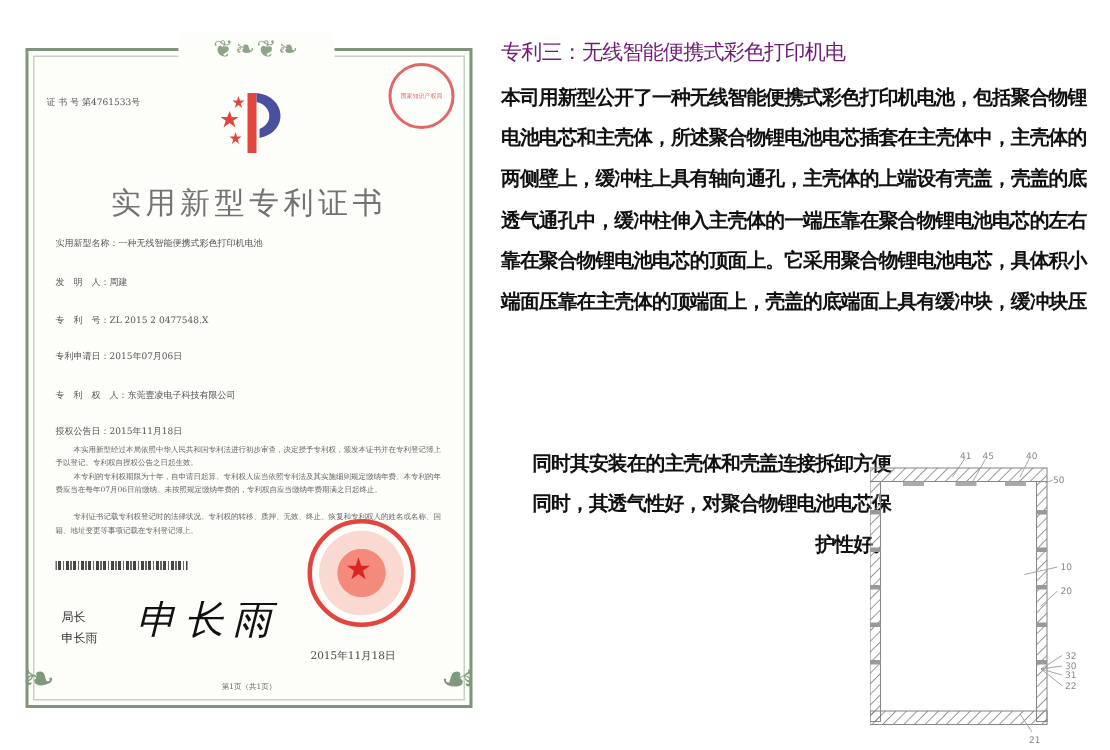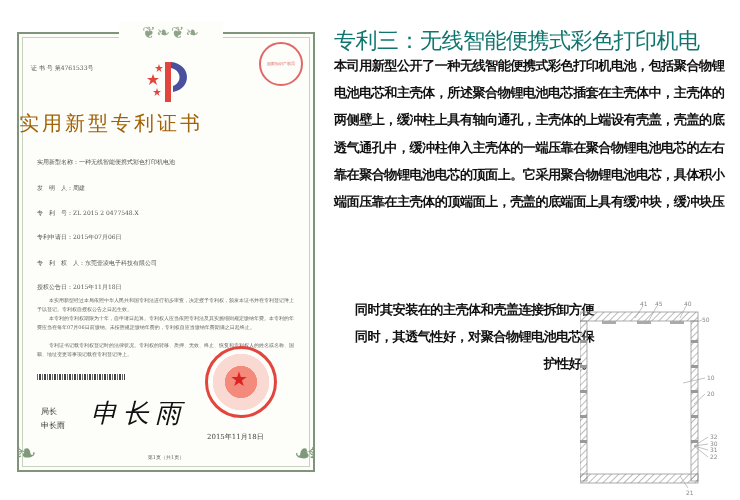--- a/index.html
+++ b/index.html
@@ -21,22 +21,22 @@
   .corner-orn.br { right:-4px; bottom:2px; }
 
   .cert-no { position:absolute; left:12px; top:30px; font-size:6px; color:#555; font-family:"DejaVu Serif", serif; }
   .red-stamp-small {
     position:absolute; right:10px; top:8px; width:40px; height:40px; border:2px solid #e06868;
     border-radius:50%; display:flex; align-items:center; justify-content:center;
     color:#e06868; font-size:4px; text-align:center; line-height:6px;
   }
   .logo { position:absolute; left:128px; top:26px; width:50px; height:46px; }
   .cert-title {
-    position:absolute; left:0; right:0; top:76px; 
-    font-family:"DejaVu Serif", serif; font-size:20px; color:#a16207; letter-spacing:3px;
+    position:absolute; left:0; right:0; top:88px; text-align:center;
+    font-family:"DejaVu Serif", serif; font-size:20px; color:#737373; letter-spacing:3px;
   }
   .field { position:absolute; left:18px; font-size:6px; color:#555; font-family:"DejaVu Serif", serif; white-space:nowrap; }
   .body-para {
     position:absolute; left:18px; right:18px; font-size:5px; line-height:9px; color:#666;
     font-family:"DejaVu Serif", serif; text-indent:12px;
   }
   .barcode {
     position:absolute; left:18px; top:248px; width:88px; height:6px;
     background:repeating-linear-gradient(90deg,#666 0 1px,#fff 1px 2px,#444 2px 4px,#fff 4px 5px);
   }
@@ -49,21 +49,21 @@
     position:absolute; left:186px; top:222px; width:72px; height:72px; border-radius:50%;
     border:3px solid #e2453d; background:radial-gradient(circle,#f38a7c 0 34%,#fbd9d3 35% 60%,#fdfdf9 61%);
     box-sizing:border-box;
   }
   .big-seal .emblem { position:absolute; left:22px; top:18px; color:#d22; font-size:20px; }
   .seal-date { position:absolute; left:188px; top:303px; font-size:7px; color:#444; font-family:"DejaVu Serif", serif; }
   .page-foot { position:absolute; left:0; right:0; top:334px; text-align:center; font-size:5px; color:#666; font-family:"DejaVu Serif", serif; }
 
   
   .heading {
-    position:absolute; left:334px; top:26px; font-size:22px; color:#0f766e;
+    position:absolute; left:334px; top:26px; font-size:14px; color:#701a75;
     font-family:Liberation Sans, sans-serif; white-space:nowrap; letter-spacing:-0.5px;
   }
   .desc {
     position:absolute; left:334px; top:52px; width:396px; font-size:13.2px; line-height:27.2px;
     color:#111; font-weight:bold; font-family:"DejaVu Sans", sans-serif; letter-spacing:-0.6px;
   }
   .desc-line { display:block; white-space:nowrap; }
   .desc-tail { position:absolute; left:334px; top:296px; width:260px; font-size:13.2px; line-height:27.2px;
     color:#111; font-weight:bold; letter-spacing:-0.6px;text-align:right; }
 

